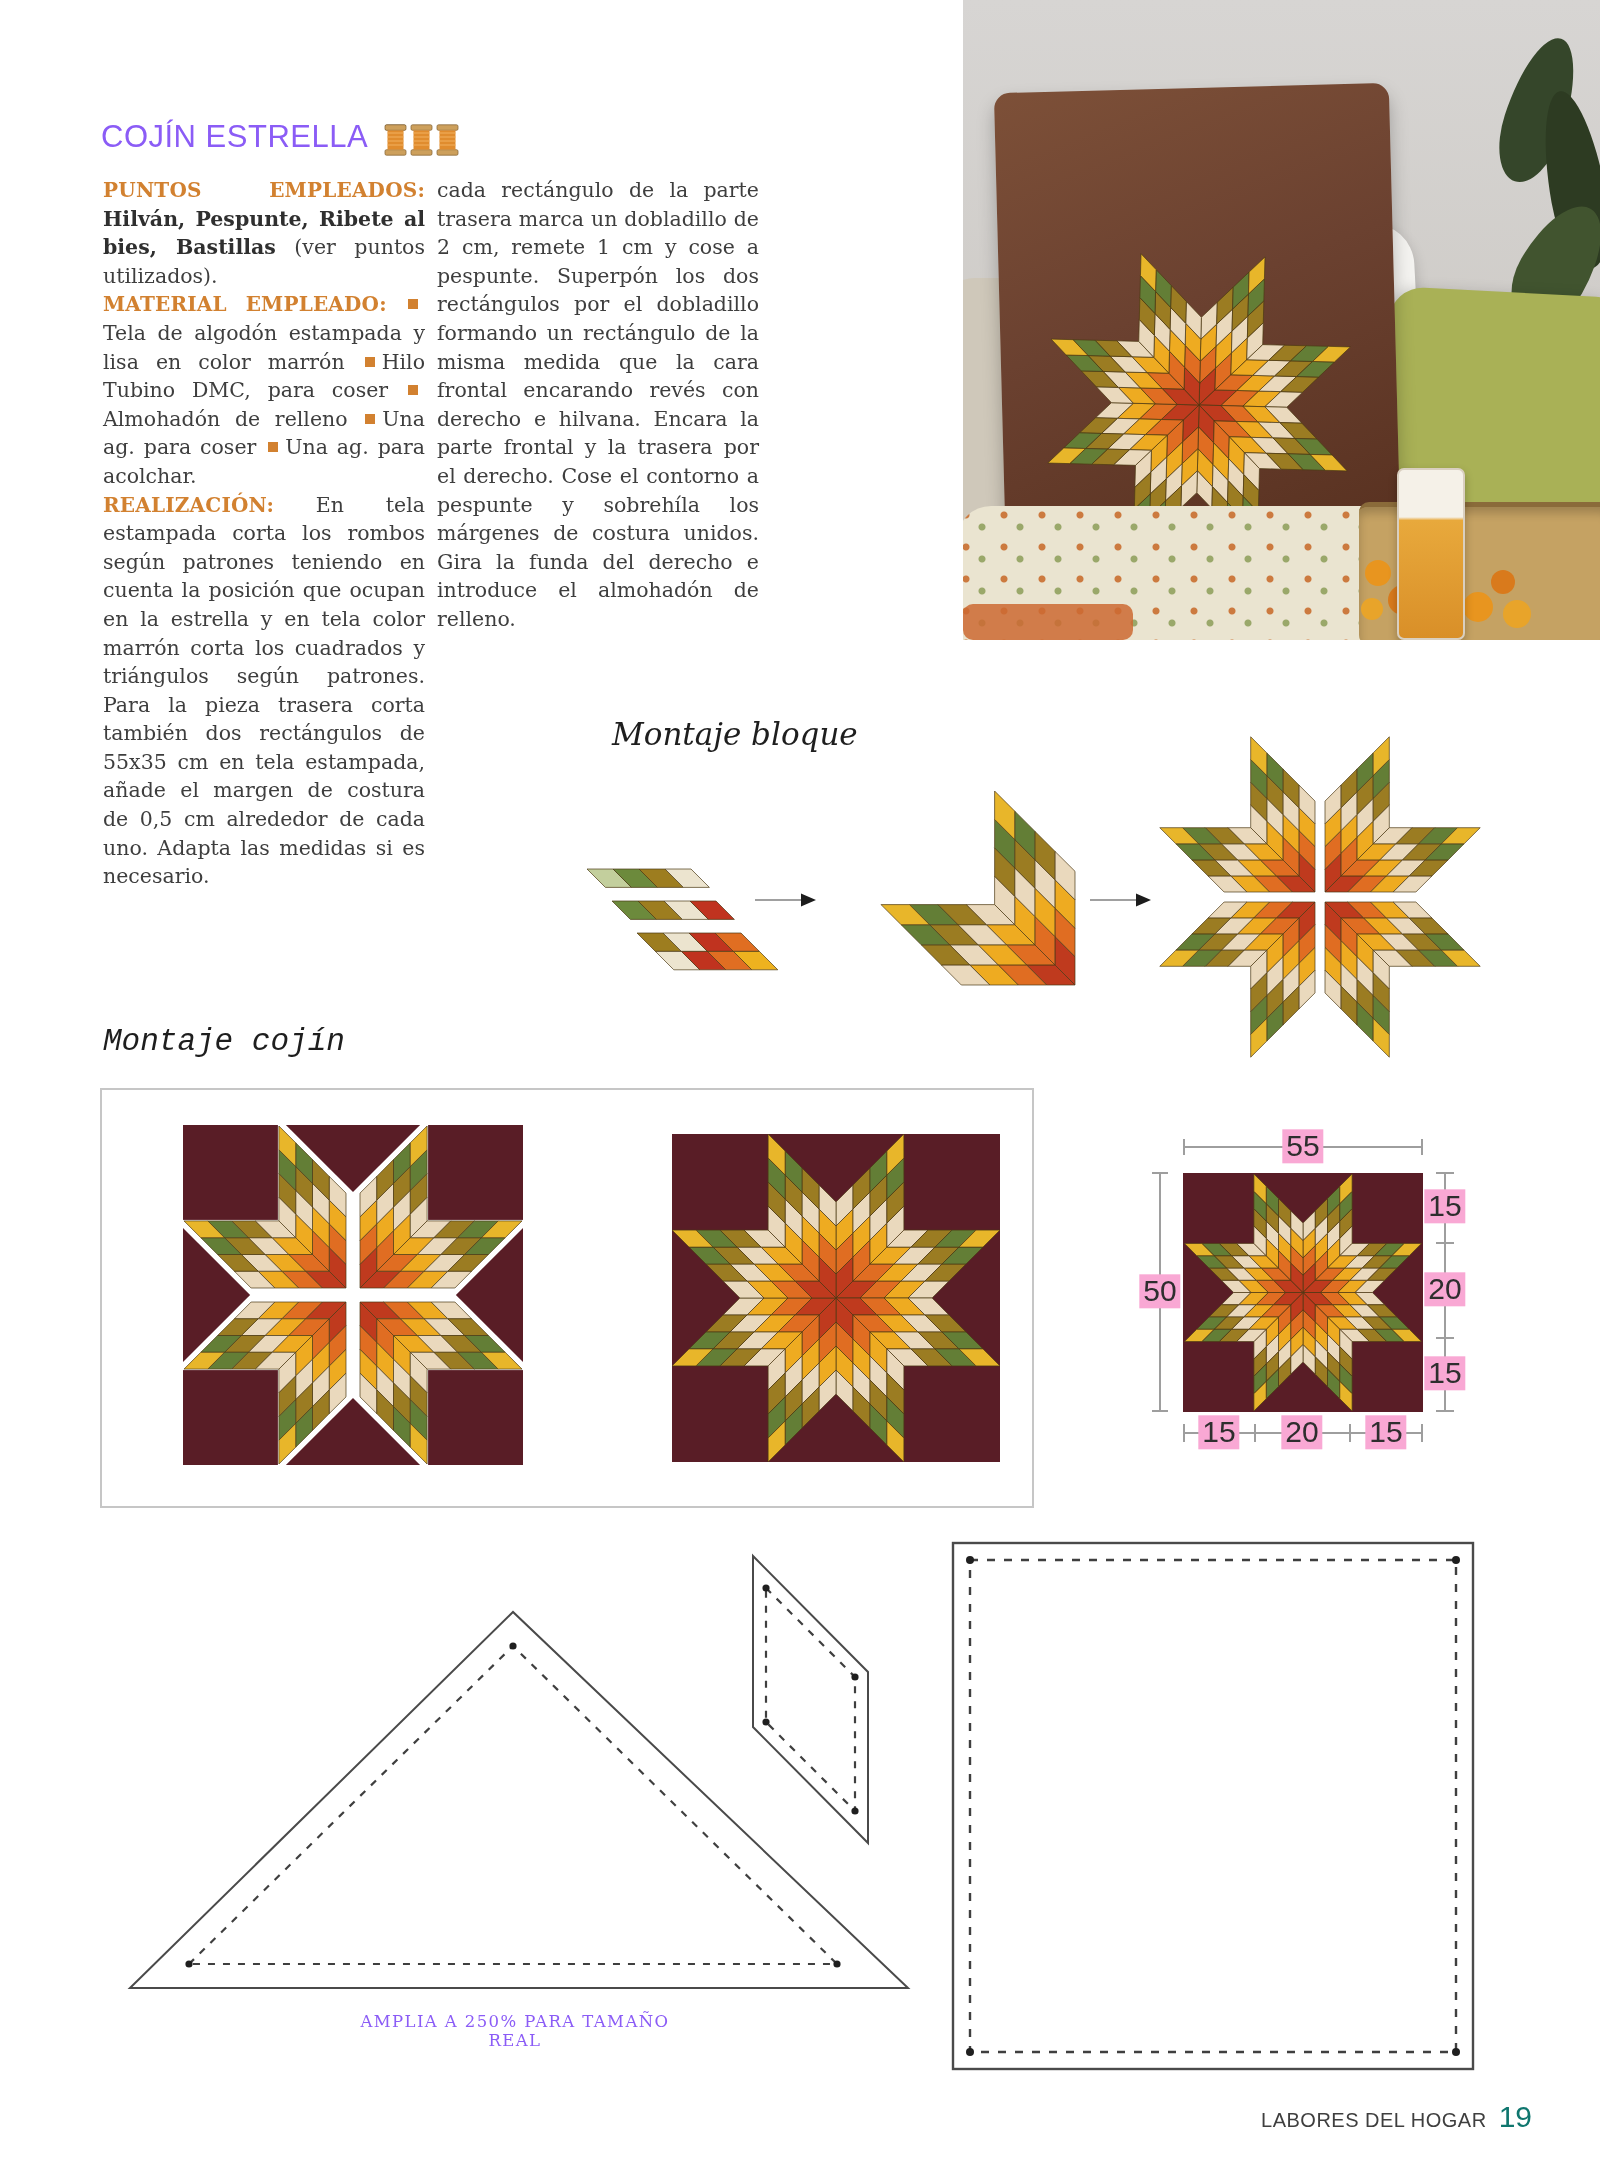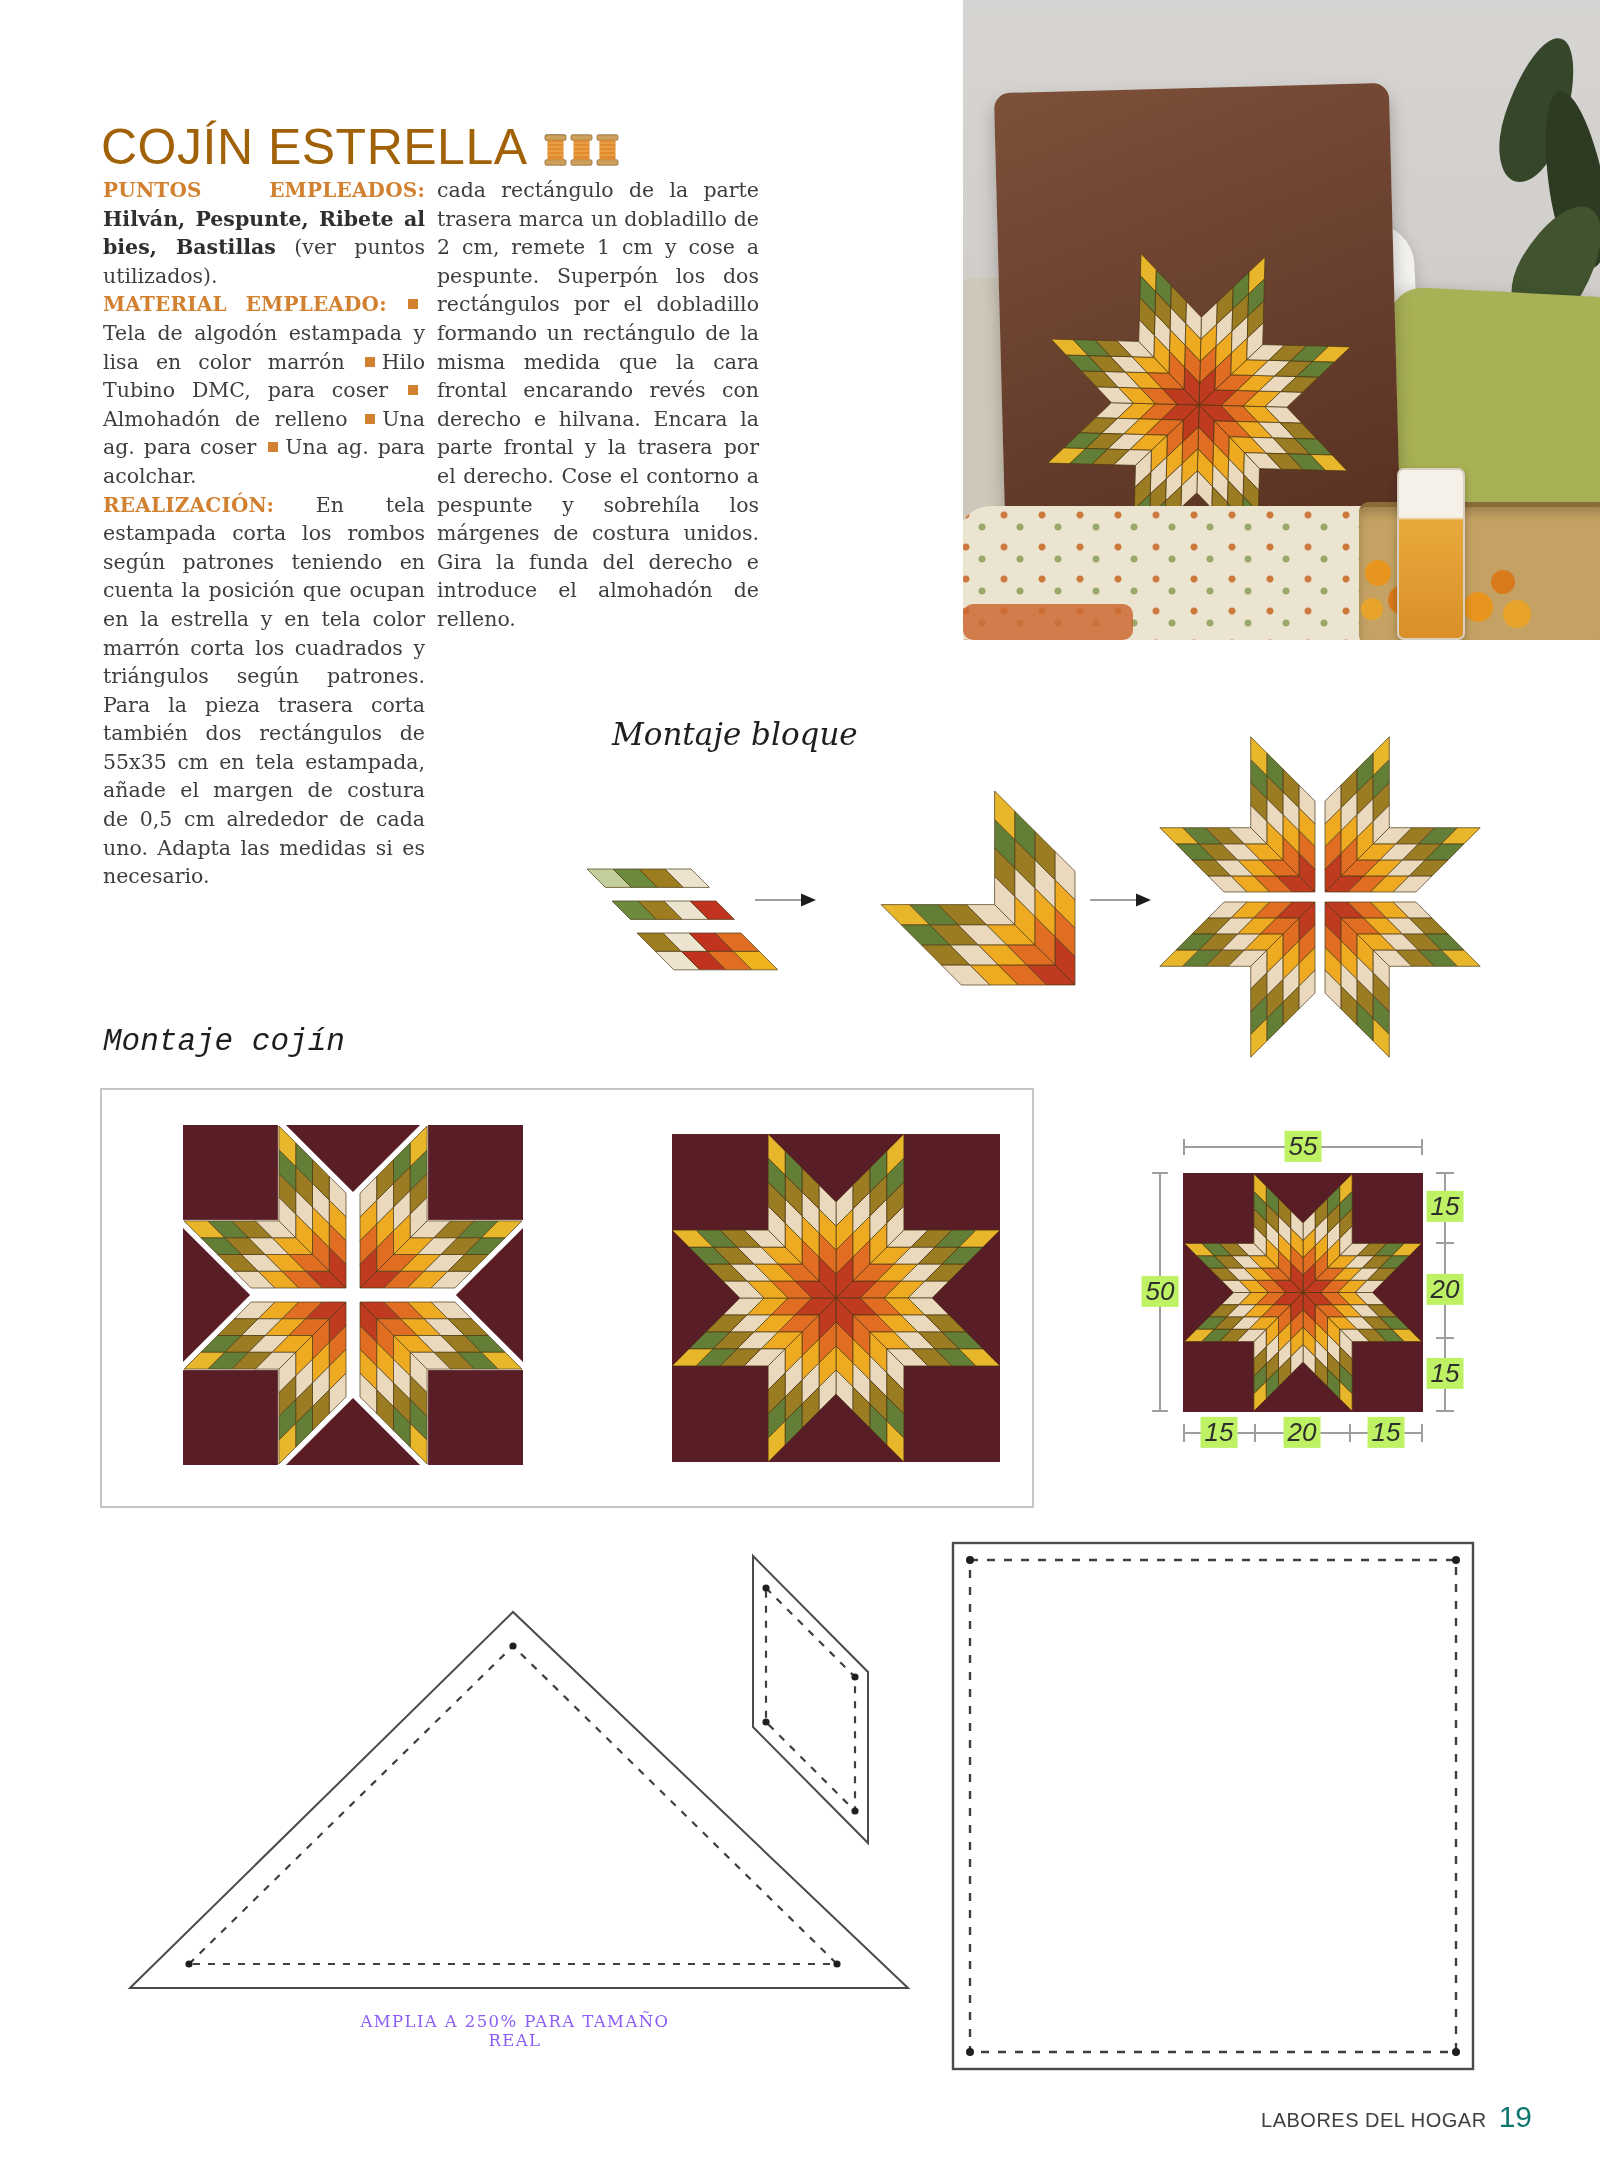--- a/index.html
+++ b/index.html
@@ -2,22 +2,22 @@
 <html style="--accent: #d28130;"><head>
 <meta charset="utf-8">
 <style>
   html,body{margin:0;padding:0;background:#ffffff;}
   .page{position:relative;width:1600px;height:2176px;background:#fff;overflow:hidden;
         font-family:"DejaVu Serif", serif;color:#3e3e3e;}
   .abs{position:absolute;}
 
   
   .titlebar{left:101px;top:118px;display:flex;align-items:center;gap:16px;}
-  .title{font-family:"Liberation Sans", sans-serif;font-weight:400;font-size:50px;
-         letter-spacing:0.5px;color:#a16207;}
+  .title{font-family:"Liberation Sans", sans-serif;font-weight:400;font-size:31px;
+         letter-spacing:0.5px;color:#8b5cf6;}
   .spools{display:flex;gap:3px;align-items:center;padding-top:6px;}
 
   
   .col{width:322px;font-size:20.5px;line-height:28.6px;text-align:justify;color:#3e3e3e;}
   .col p{margin:0;}
   .lab{color:var(--accent);font-weight:700;font-size:20px;letter-spacing:0.2px;}
   .lab-dark{color:#3e3e3e;font-weight:400;}
   .boldtxt{font-weight:700;color:#2f2f2f;}
   .bullet{display:inline-block;width:10px;height:10px;background:var(--accent);
           margin:0 7px 0 3px;vertical-align:2px;}
@@ -50,22 +50,22 @@
   .candle{position:absolute;left:434px;top:468px;width:64px;height:168px;border-radius:7px;
         background:linear-gradient(180deg,#f5f1e8 0%,#f5f1e8 28%,#e8a93c 30%,#d98f28 100%);
         border:2px solid #d9cfc0;box-shadow:0 4px 8px rgba(0,0,0,0.25);}
   .flower{position:absolute;border-radius:50%;}
 
   
   .mcbox{left:100px;top:1088px;width:930px;height:416px;border:2px solid #c6c6c6;background:#fff;}
 
   
   .mline{position:absolute;background:#9e9e9e;}
-  .mlabel{position:absolute;font-family:"Liberation Sans", sans-serif;font-size:26px;color:#2e2e2e;
-          background:#bef264;padding:0 4px;transform:translate(-50%,-52%);font-style:italic;}
+  .mlabel{position:absolute;font-family:"Liberation Sans", sans-serif;font-size:30px;color:#2e2e2e;
+          background:#f9a8d4;padding:0 4px;transform:translate(-50%,-52%);}
   
   .caption{left:350px;top:2012px;width:330px;text-align:center;font-size:16.5px;
            letter-spacing:1.4px;color:#8b5cf6;}
   .footer{left:1200px;top:2100px;width:332px;display:flex;justify-content:flex-end;
           align-items:baseline;gap:12px;font-family:Liberation Sans, sans-serif;}
   .footer .mag{font-size:20px;color:#3f3f3f;letter-spacing:0.5px;font-weight:400;}
   .footer .num{font-size:30px;color:#0f766e;font-weight:400;}
 </style>
 </head>
 <body>

